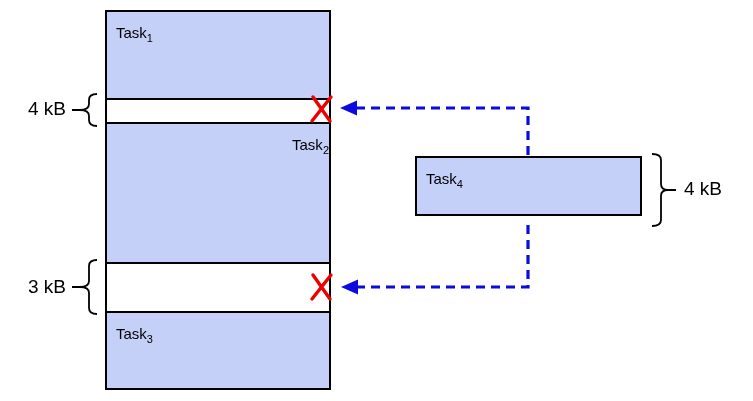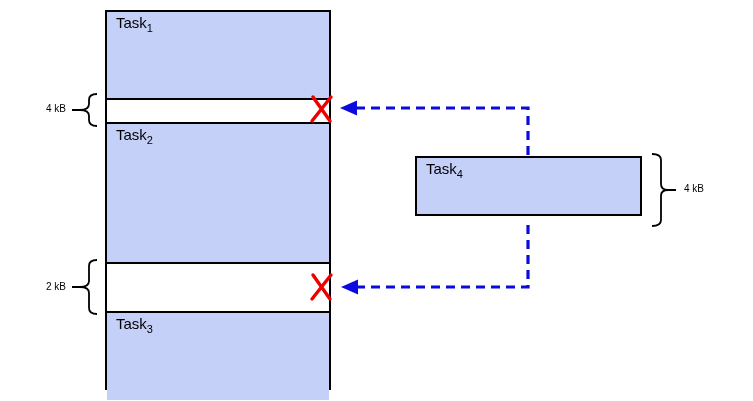--- a/index.html
+++ b/index.html
@@ -22,44 +22,44 @@
     display: flex;
     flex-direction: column;
     background: #ffffff;
   }
   .seg { box-sizing: border-box; flex: 0 0 auto; }
   .seg + .seg { border-top: 2px solid #000000; }
   .seg.task { background: #c5d0f8; }
   .seg.gap  { background: #ffffff; }
   .seg-h1 { height: 86px; }
   .seg-h2 { height: 24px; }
-  .seg-h3 { height: 140px; }
+  .seg-h3 { height: 140px; text-align: right; }
   .seg-h4 { height: 49px; }
-  .seg-h5 { height: 89px; }
+  .seg-h5 { height: 77px; }
   .task-label {
     display: inline-block;
-    padding: 1px 0 0 9px;
+    padding: 11px 0 0 9px;
     font-size: 15px;
     line-height: 19px;
     white-space: nowrap;
   }
   .task-label sub { font-size: 11px; line-height: 0; }
   
   .incoming-task-box {
     position: absolute;
     left: 415px; top: 156px;
     width: 227px; height: 60px;
     border: 2px solid #000000;
     box-sizing: border-box;
     background: #c5d0f8;
   }
   
   .size-label {
     position: absolute;
-    font-size: 10px;
+    font-size: 19px;
     line-height: 18px;
     white-space: nowrap;
   }
   .size-label-4kb  { left: 6px;  top: 100px; width: 60px; text-align: right; }
   .size-label-8kb  { left: 6px;  top: 278px; width: 60px; text-align: right; }
   .size-label-12kb { left: 684px; top: 180px; }
   
   .overlay {
     position: absolute;
     left: 0; top: 0;
@@ -84,21 +84,21 @@
     <div class="seg task seg-h5">
       <span class="task-label"><span>Task</span><sub>3</sub></span>
     </div>
   </div>
 
   <div class="incoming-task-box">
     <span class="task-label"><span>Task</span><sub>4</sub></span>
   </div>
 
   <div class="size-label size-label-4kb">4 kB</div>
-  <div class="size-label size-label-8kb">2 kB</div>
+  <div class="size-label size-label-8kb">3 kB</div>
   <div class="size-label size-label-12kb">4 kB</div>
 
   <svg class="overlay" viewBox="0 0 753 401" xmlns="http://www.w3.org/2000/svg">
 
     <path d="M72,110 L80,110 M97,94 Q89,94 89,100 L89,104 Q89,110 80,110 Q89,110 89,116 L89,120 Q89,126 97,126" fill="none" stroke-width="1.8" stroke="#000000"></path>
 
     <path d="M72,287 L80,287 M97,260 Q89,260 89,266 L89,281 Q89,287 80,287 Q89,287 89,293 L89,308 Q89,314 97,314" fill="none" stroke-width="1.8" stroke="#000000"></path>
 
     <path d="M676,190 L668,190 M652,154 Q661,154 661,160 L661,184 Q661,190 668,190 Q661,190 661,196 L661,220 Q661,226 652,226" fill="none" stroke-width="1.8" stroke="#000000"></path>
 

